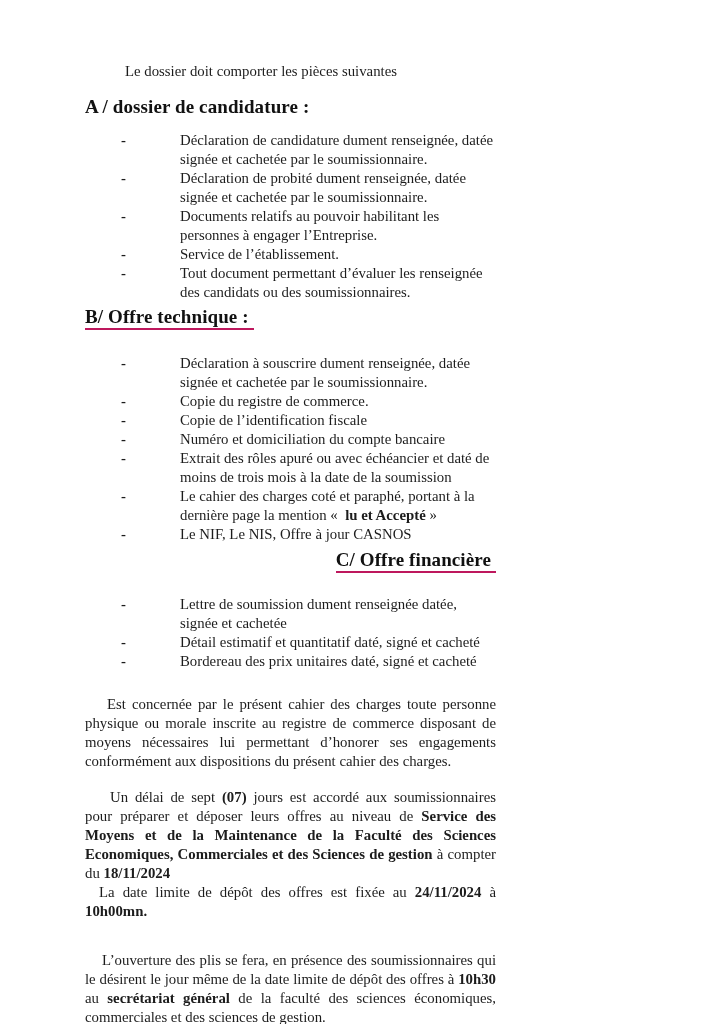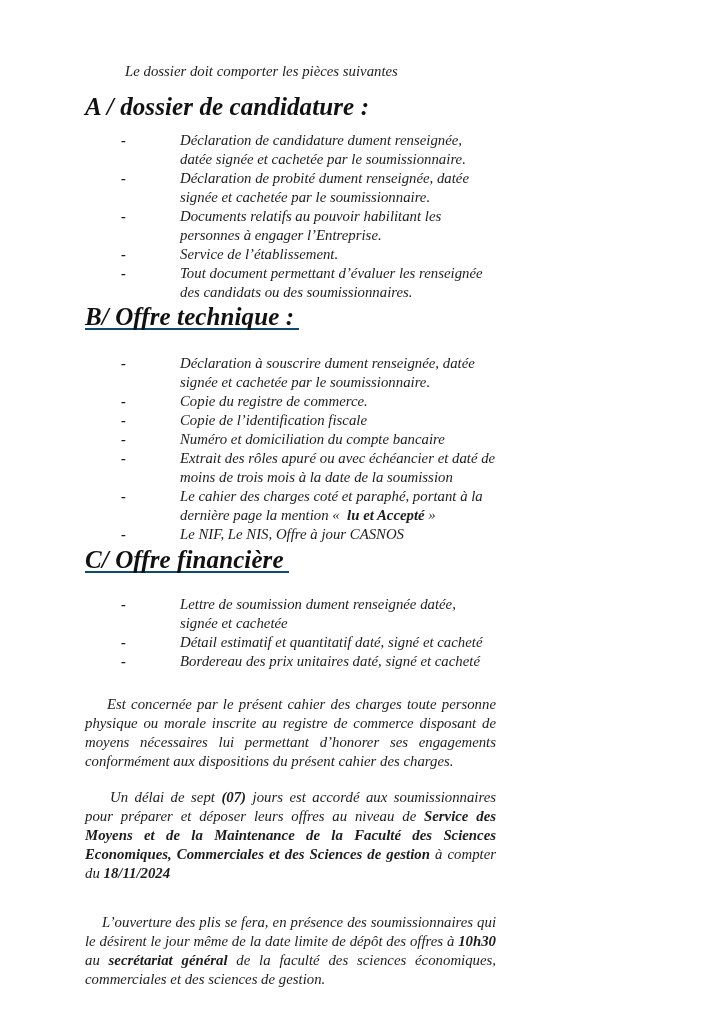--- a/index.html
+++ b/index.html
@@ -5,34 +5,34 @@
   * { margin:0; padding:0; box-sizing:border-box; }
   html, body { background:#ffffff; }
   body {
     width:724px; height:1024px; overflow:hidden;
     font-family:"Liberation Serif", serif;
     color:#1c1c1c;
   }
   .page {
     width:576px; height:1024px;
     padding:62px 80px 0 85px;
-    font-size:14.8px; line-height:19px;font-style:italic;
+    font-size:14.8px; line-height:19px;
   }
   .intro { margin-left:40px; }
   .heading {
     font-weight:700; color:#111;
-    font-size:25px; line-height:22px;
+    font-size:19px; line-height:22px;
     letter-spacing:0.1px;
   }
   .h-a { margin-top:15px; }
   .h-b { margin-top:4px; }
-  .h-c { margin-top:5px; }
+  .h-c { margin-top:5px;text-align:right; }
   .underlined {
     display:inline-block;
-    border-bottom:2px solid #0c4a6e;
+    border-bottom:2px solid #be185d;
     padding-bottom:0px; padding-right:5px;
   }
   .list { width:100%; }
   .list-a { margin-top:13px; }
   .list-b { margin-top:24px; }
   .list-c { margin-top:22px; }
   .item { display:flex; }
   .item .dash {
     width:95px; padding-left:36px;
     font-weight:700; flex:0 0 auto;
@@ -125,17 +125,18 @@
     <div class="item">
       <span class="dash">-</span>
       <span class="txt">Bordereau des prix unitaires daté, signé et cacheté</span>
     </div>
   </div>
 
   <p class="para p-concernee">Est concernée par le présent cahier des charges toute personne physique ou morale inscrite au registre de commerce disposant de moyens  nécessaires lui permettant d’honorer ses engagements  conformément aux dispositions du présent cahier des charges.</p>
 
   <p class="para p-delai"><span>Un délai de sept </span><b>(07)</b><span> jours est accordé aux soumissionnaires pour préparer et déposer leurs offres au niveau de </span><b>Service des Moyens et de la Maintenance de la Faculté des Sciences Economiques, Commerciales et des Sciences de gestion</b><span> à compter du </span><b>18/11/2024</b></p>
 
+  <p class="para p-datelimite"><span>La date limite de dépôt des offres est fixée au </span><b>24/11/2024</b><span> à </span><b>10h00mn.</b></p>
 
   <p class="para p-ouverture"><span>L’ouverture des plis se fera, en présence des soumissionnaires qui le désirent le jour même de la date limite de dépôt des offres à </span><b>10h30</b><span> au </span><b>secrétariat général</b><span> de la faculté des sciences économiques, commerciales et des sciences de gestion.</span></p>
 
 
 </div>
 
 </body></html>

